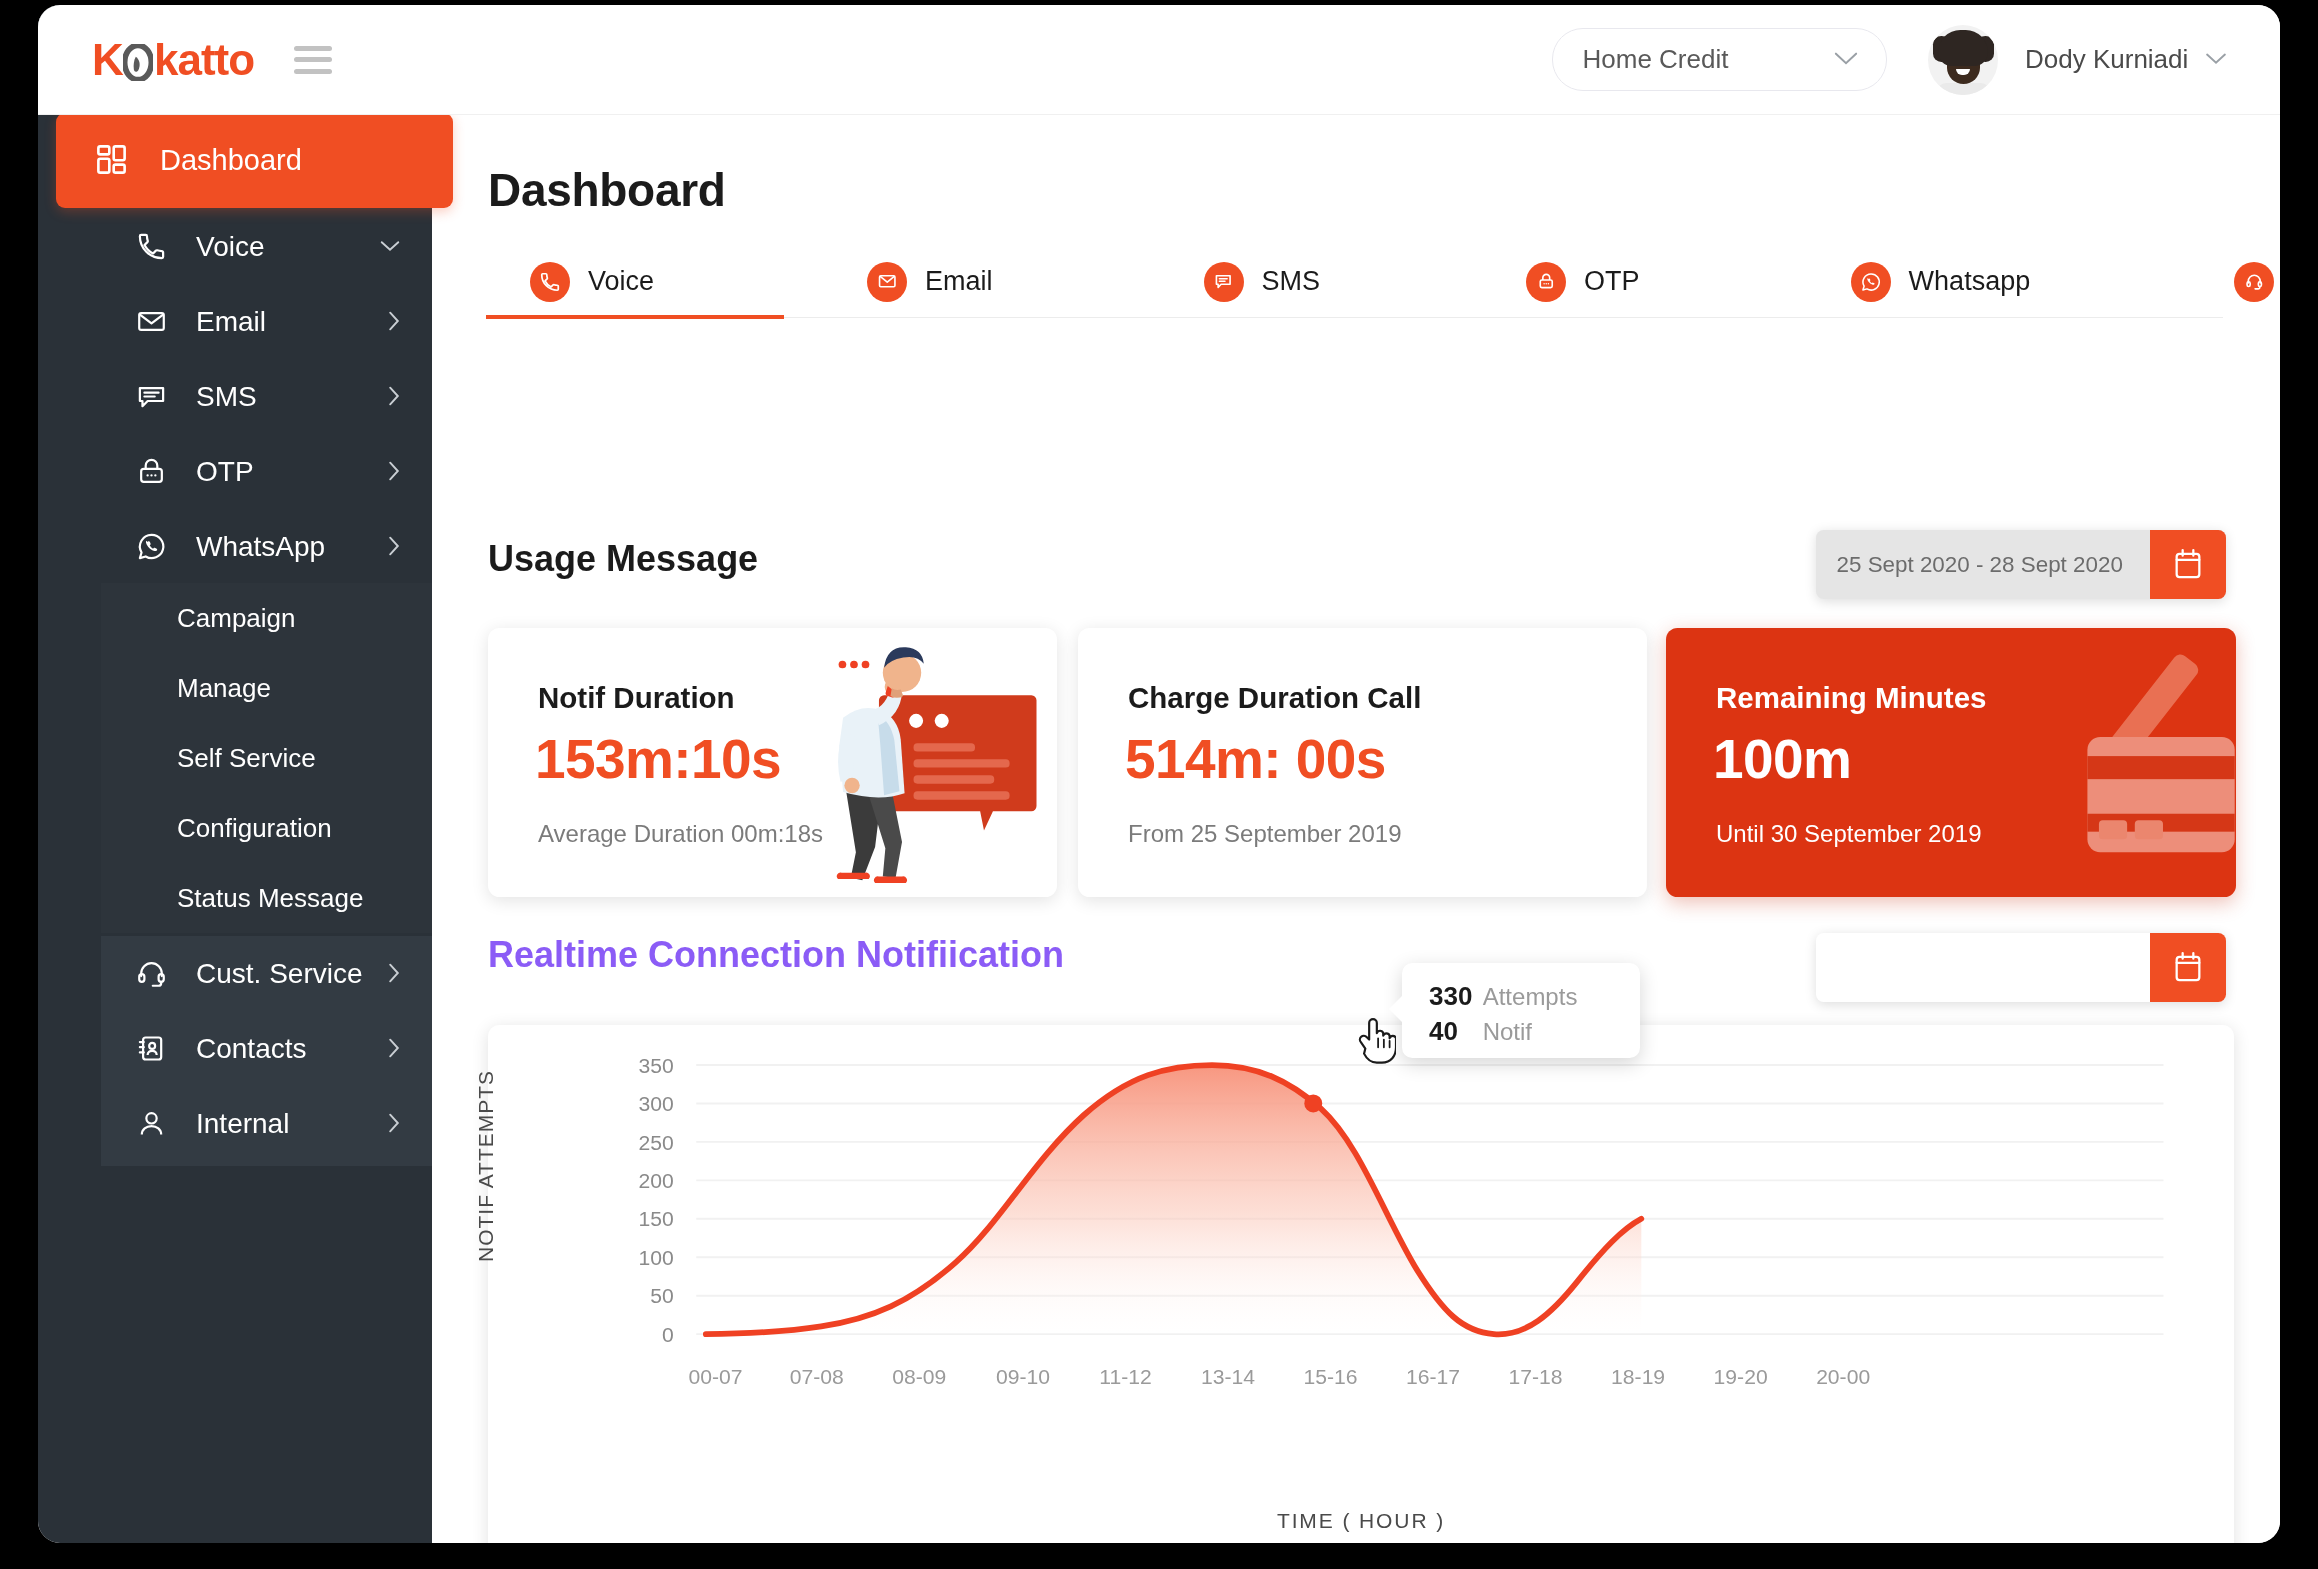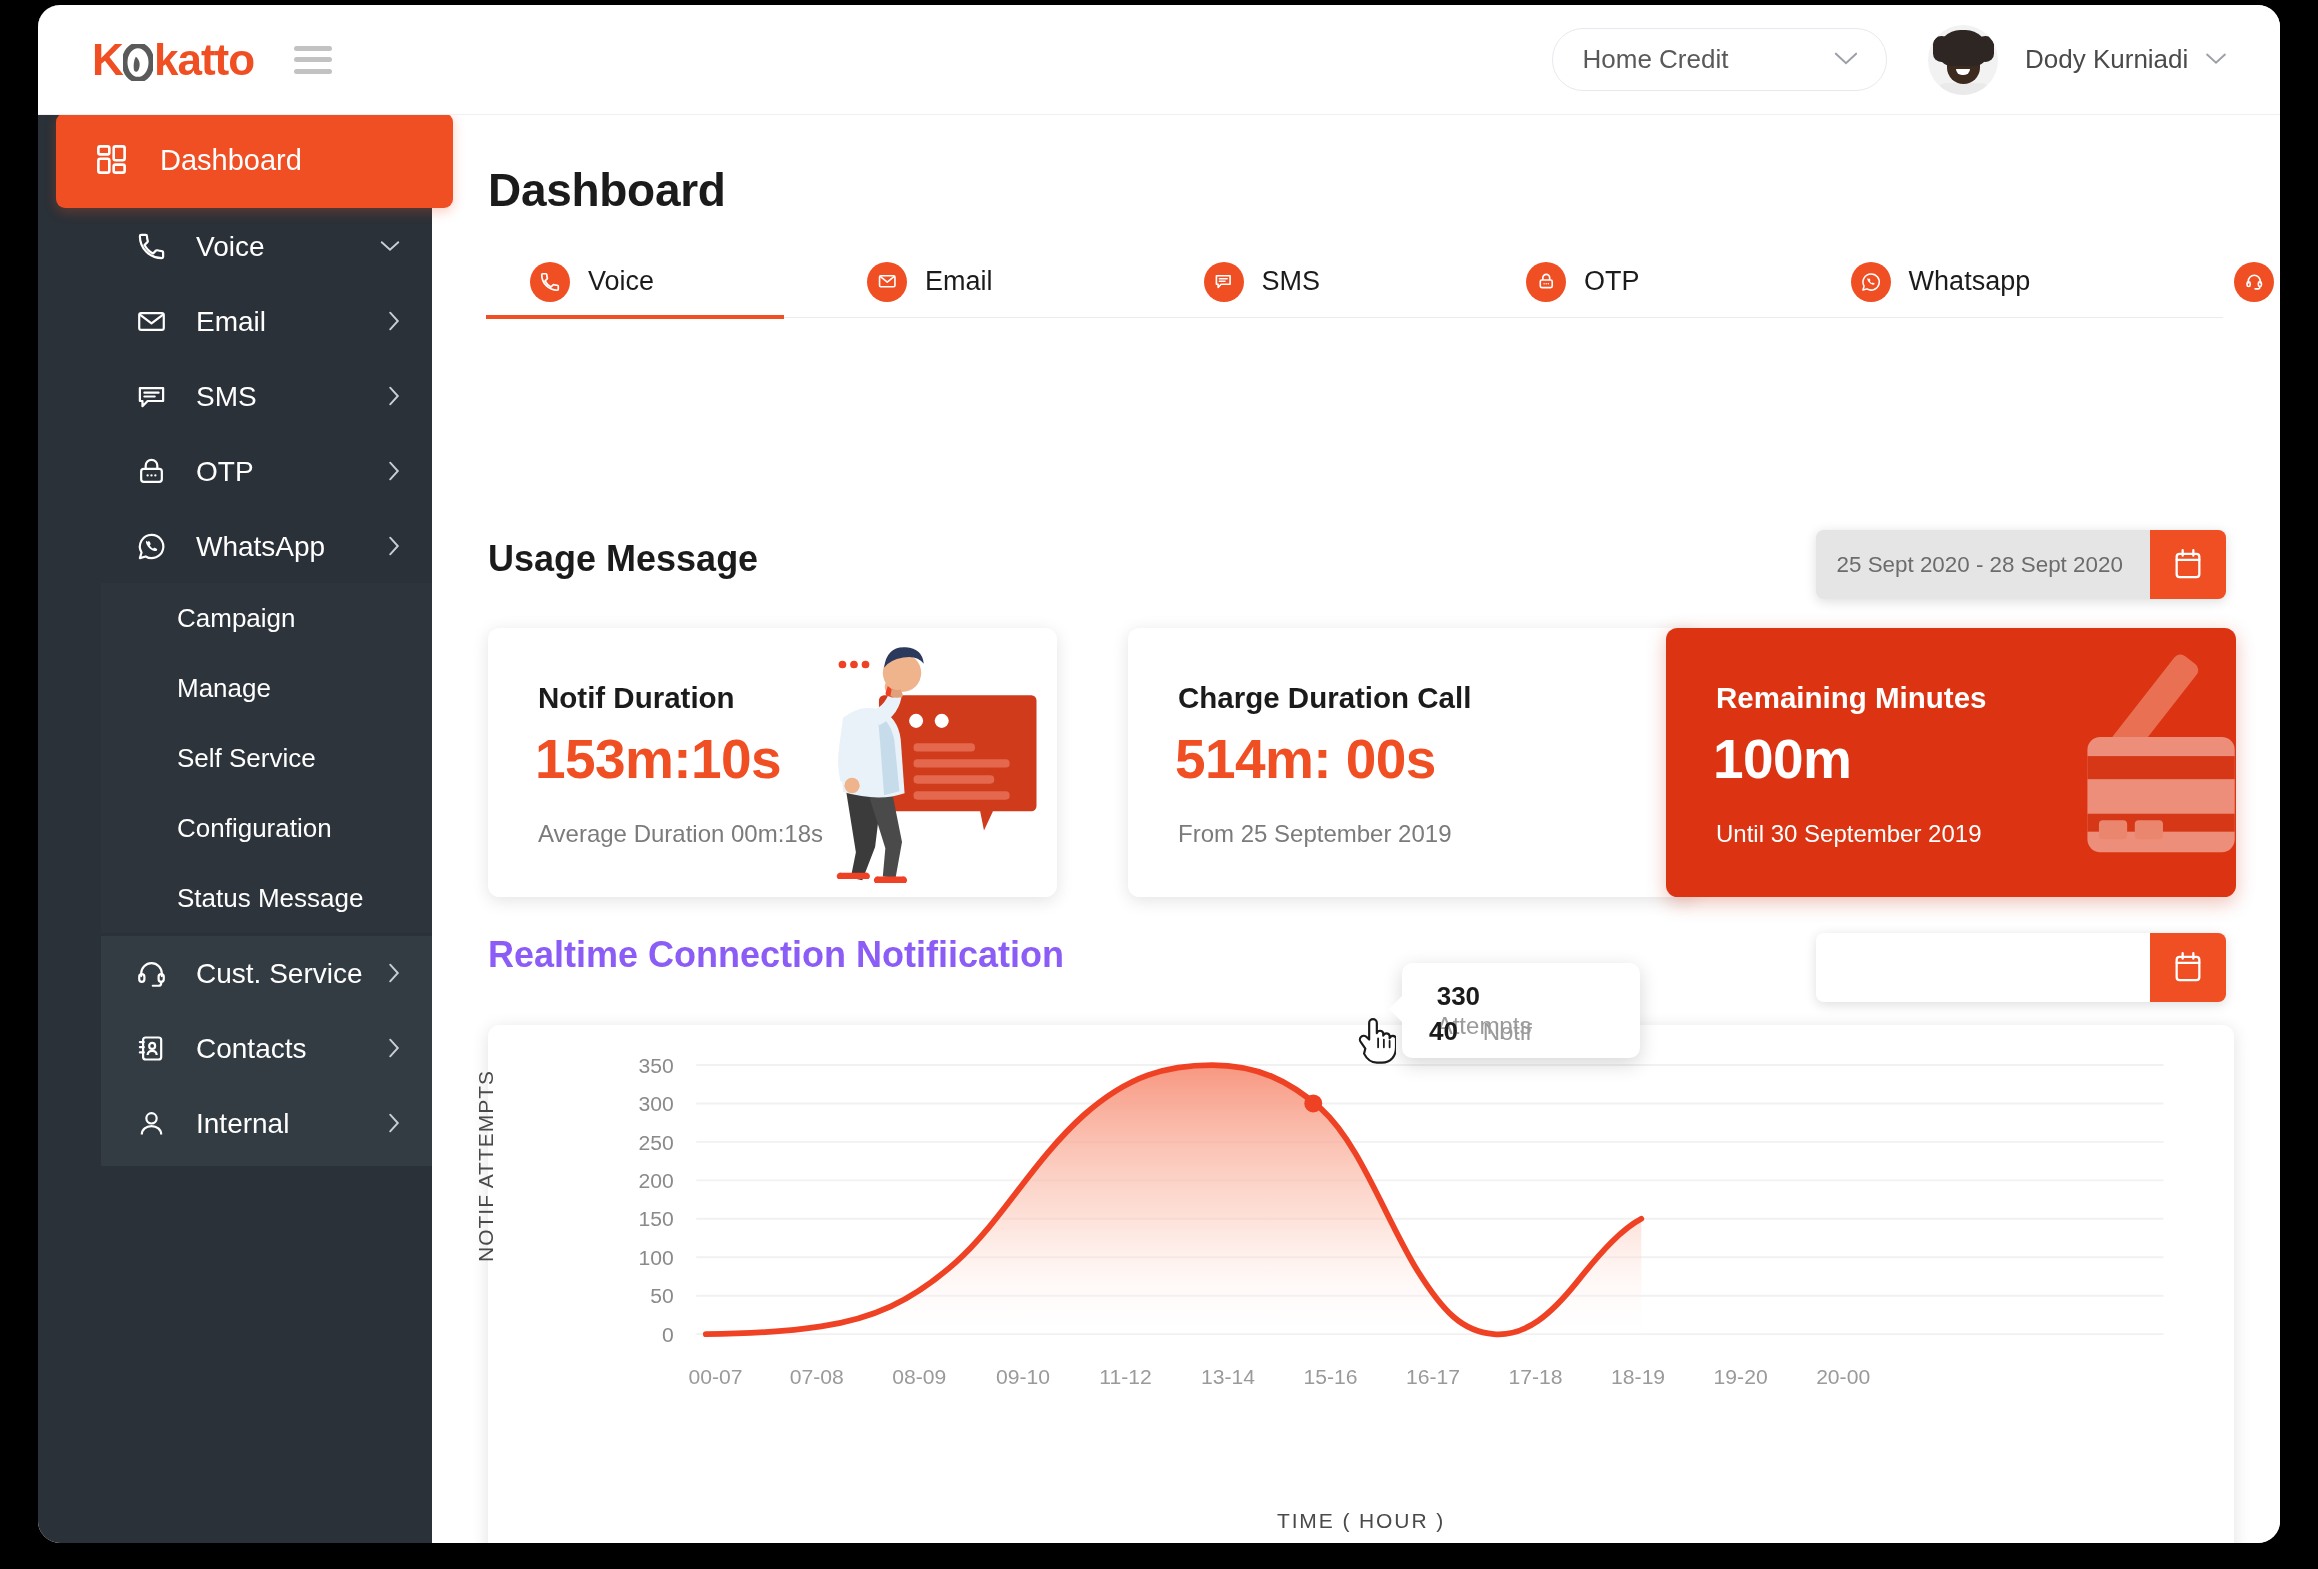--- a/index.html
+++ b/index.html
@@ -192,21 +192,21 @@
   .cards { position: absolute; left: 56px; top: 513px; width: 1746px; height: 269px; }
   .card {
     position: absolute; top: 0;
     width: 569px; height: 269px;
     border-radius: 11.5px;
     background: #ffffff;
     box-shadow: 0 3.8px 16.7px rgba(0,0,0,0.11);
     overflow: hidden;
   }
   .card.c1 { left: 0; }
-  .card.c2 { left: 640px; }
+  .card.c2 { left: 590px; }
   .card.c3 { left: 1178px; width: 570px; background: #dc3412; box-shadow: 0 5.1px 19px rgba(200,50,20,0.3); }
   .card .card-title {
     position: absolute; left: 50px; top: 53px;
     font-size: 29.5px; font-weight: bold; color: #1b1b1b;
   }
   .card .card-value {
     position: absolute; left: 47px; top: 99px;
     font-size: 55px; font-weight: bold; color: #f04e23;
     letter-spacing: -0.6px;
   }
@@ -267,21 +267,21 @@
 
   .tooltip {
     position: absolute; left: 1364px; top: 958px;
     width: 238px; height: 95px;
     background: #ffffff;
     border-radius: 10.3px;
     box-shadow: 0 5.1px 19px rgba(0,0,0,0.16);
     z-index: 20;
   }
   .tooltip .row { position: absolute; left: 27px; display: flex; align-items: baseline; }
-  .tooltip .row.r1 { top: 18px; flex-direction: column; }
+  .tooltip .row.r1 { top: 18px; }
   .tooltip .row.r2 { top: 53px; }
   .tooltip .num { font-size: 26px; font-weight: bold; color: #1b1b1b; min-width: 46px; }
   .tooltip .lbl { font-size: 24px; color: #9a9a9a; margin-left: 7.7px; }
   .tooltip .notch {
     position: absolute; left: -13px; top: 32px;
     width: 0; height: 0;
     border-top: 14px solid transparent;
     border-bottom: 14px solid transparent;
     border-right: 14px solid #ffffff;
   }

